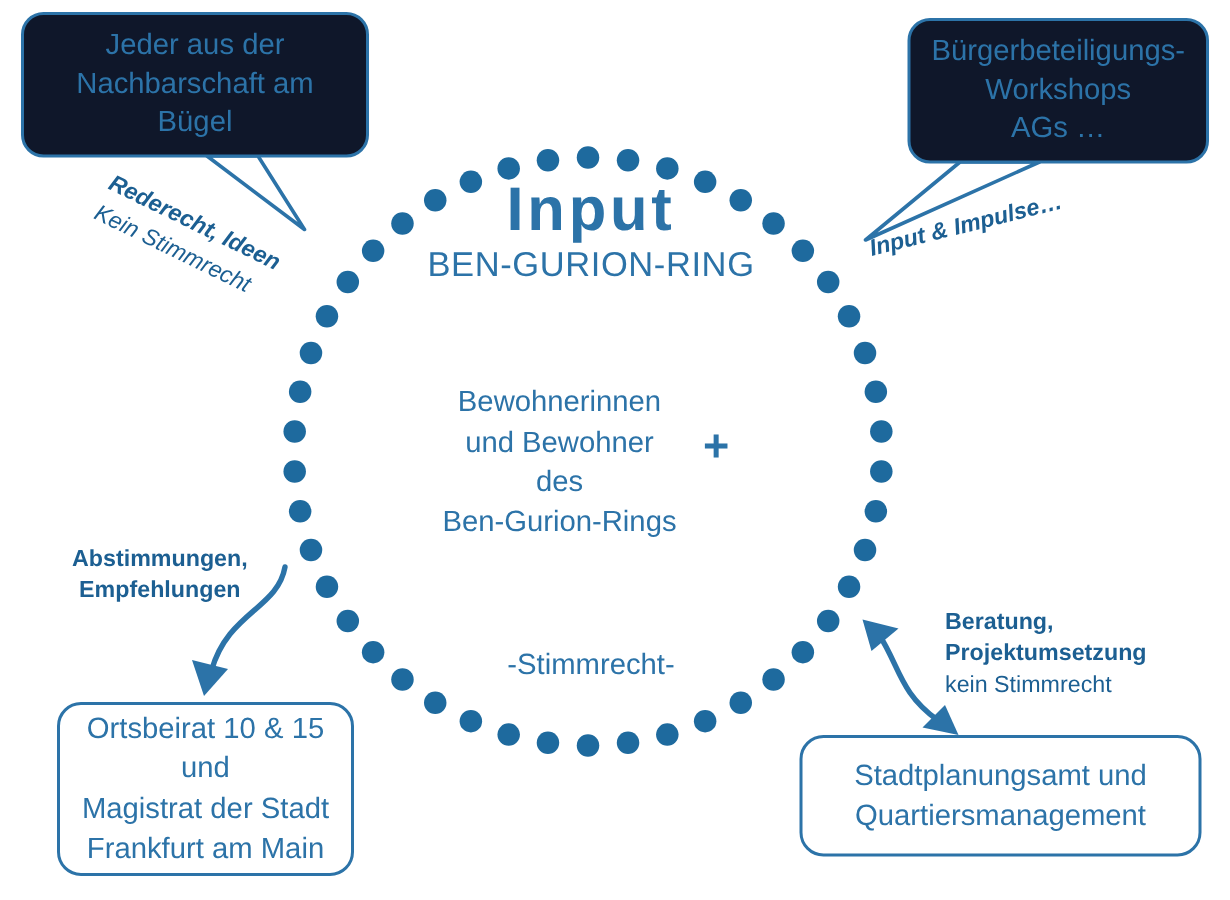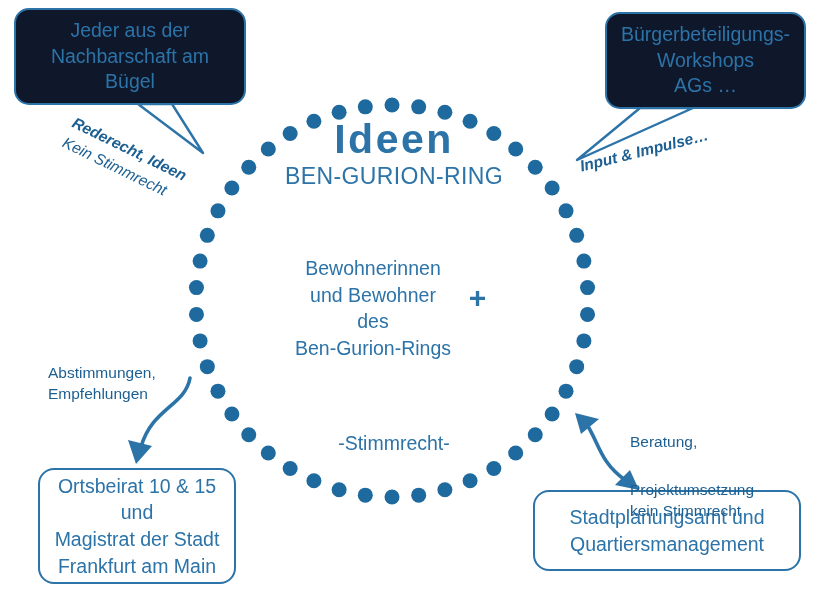--- a/index.html
+++ b/index.html
@@ -168,28 +168,29 @@
   .flat-label {
     position: absolute;
     color: #1c5f92;
     z-index: 4;
     line-height: 1.36;
   }
   #label-abstimmungen {
     left: 48px;
     top: 362px;
     font-size: 15.5px;
-    font-weight: normal;
+    font-weight: bold;
+    text-align: center;
   }
   #label-beratung {
     left: 630px;
     top: 404px;
     font-size: 15.5px;
   }
-  #label-beratung .b1 { font-weight: normal; margin-top: 27px; }
+  #label-beratung .b1 { font-weight: bold; }
   #label-beratung .b2 { font-weight: normal; }
 </style>
 </head>
 <body>
 
 <div id="stage">
 
   <svg id="svg-layer" viewBox="0 0 820 600">
 
     <g id="ring-dots">
@@ -255,21 +256,21 @@
 
   <div class="bubble" id="bubble-neighbourhood">
     <span>Jeder aus der<br>Nachbarschaft am<br>Bügel</span>
   </div>
 
   <div class="bubble" id="bubble-workshops">
     <span>Bürgerbeteiligungs-<br>Workshops<br>AGs …</span>
   </div>
 
   <div class="center-wrap">
-    <div class="title-main">Ideen</div>
+    <div class="title-main">Input</div>
     <div class="title-sub2">BEN-GURION-RING</div>
   </div>
 
   <div class="columns">
     <div class="col">Bewohnerinnen<br>und Bewohner<br>des<br>Ben-Gurion-Rings</div>
     <div class="plus">+</div>
   </div>
 
   <div class="stimmrecht">-Stimmrecht-</div>
 

